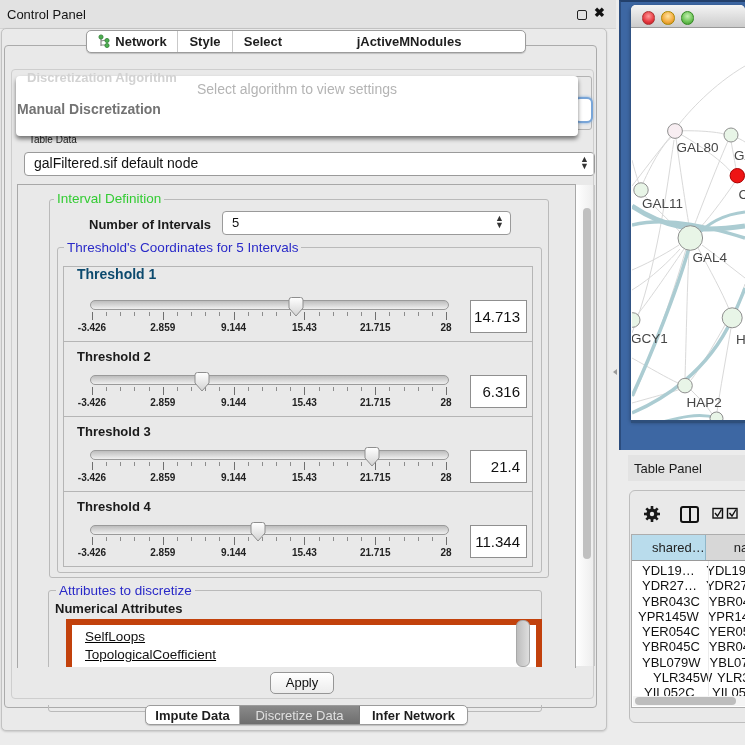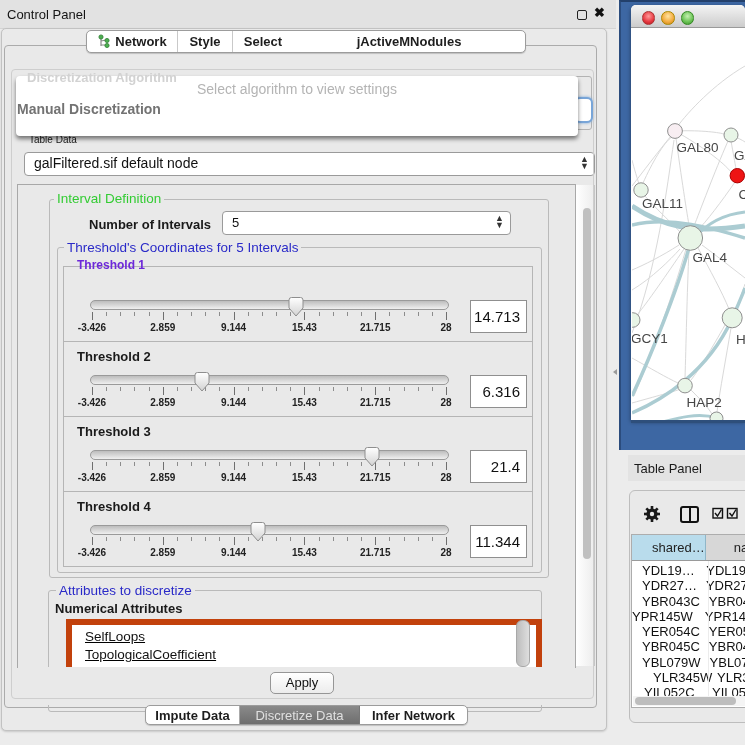--- a/index.html
+++ b/index.html
@@ -54,21 +54,21 @@
 
   <div class="abs" style="left:89px;top:217px;font-size:13px;font-weight:bold;color:#1a1a1a;">Number of Intervals</div>
   <div class="abs" style="left:222px;top:211px;width:287px;height:22px;background:#fff;border:1px solid #9a9a9a;border-radius:4px;"></div>
   <div class="abs" style="left:232px;top:215px;font-size:13px;color:#111;">5</div>
   <div class="abs" style="left:495px;top:215px;font-size:9px;color:#333;line-height:7px;">▲<br>▼</div>
 
   <div class="gbox" style="left:57px;top:247px;width:483px;height:324px;border-color:#bababa;"></div>
   <div class="gtitle" style="left:64px;top:241px;color:#2a2ac8;">Threshold's Coordinates for 5 Intervals</div>
 
   <div class="abs" style="left:63px;top:266px;width:468px;height:74px;border:1px solid #b5b5b5;"></div>
-  <div class="abs" style="left:77px;top:258px;font-size:12px;font-weight:bold;color:#6d28d9;">Threshold 1</div>
+  <div class="abs" style="left:77px;top:266px;font-size:14px;font-weight:bold;color:#0c4a6e;">Threshold 1</div>
   <div class="abs" style="left:90px;top:300px;width:357px;height:8px;background:linear-gradient(#bdbdbd,#efefef);border:1px solid #9a9a9a;border-radius:5px;"></div>
   <div class="abs" style="left:92px;top:312px;width:356px;height:4px;background:repeating-linear-gradient(to right,#8c8c8c 0,#8c8c8c 1px,transparent 1px,transparent 14.16px);"></div>
   <div class="abs" style="left:92px;top:312px;width:356px;height:8px;background:repeating-linear-gradient(to right,#6f6f6f 0,#6f6f6f 1px,transparent 1px,transparent 70.8px);"></div>
   <div class="abs" style="left:92px;top:322px;transform:translateX(-50%);font-size:10px;font-weight:bold;color:#222;">-3.426</div>
   <div class="abs" style="left:162.8px;top:322px;transform:translateX(-50%);font-size:10px;font-weight:bold;color:#222;">2.859</div>
   <div class="abs" style="left:233.6px;top:322px;transform:translateX(-50%);font-size:10px;font-weight:bold;color:#222;">9.144</div>
   <div class="abs" style="left:304.4px;top:322px;transform:translateX(-50%);font-size:10px;font-weight:bold;color:#222;">15.43</div>
   <div class="abs" style="left:375.2px;top:322px;transform:translateX(-50%);font-size:10px;font-weight:bold;color:#222;">21.715</div>
   <div class="abs" style="left:446px;top:322px;transform:translateX(-50%);font-size:10px;font-weight:bold;color:#222;">28</div>
   <svg class="abs" style="left:288.3px;top:297px;" width="16" height="20" viewBox="0 0 16 20">
@@ -284,21 +284,21 @@
         </div>
       <div style="display:flex;">
           <div style="width:76px;padding-left:10px;box-sizing:border-box;">YDR27…</div>
           <div style="padding-left:9px;">YDR27</div>
         </div>
       <div style="display:flex;">
           <div style="width:76px;padding-left:10px;box-sizing:border-box;">YBR043C</div>
           <div style="padding-left:9px;">YBR04</div>
         </div>
       <div style="display:flex;">
-          <div style="width:76px;padding-left:0;box-sizing:border-box;">YPR145W</div>
+          <div style="width:76px;padding-left:6px;box-sizing:border-box;">YPR145W</div>
           <div style="padding-left:9px;">YPR14</div>
         </div>
       <div style="display:flex;">
           <div style="width:76px;padding-left:10px;box-sizing:border-box;">YER054C</div>
           <div style="padding-left:9px;">YER05</div>
         </div>
       <div style="display:flex;">
           <div style="width:76px;padding-left:10px;box-sizing:border-box;">YBR045C</div>
           <div style="padding-left:9px;">YBR04</div>
         </div>

